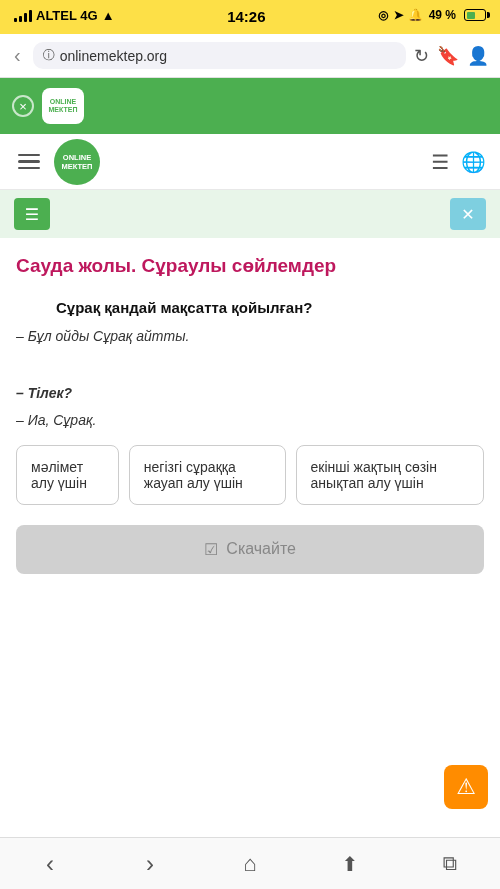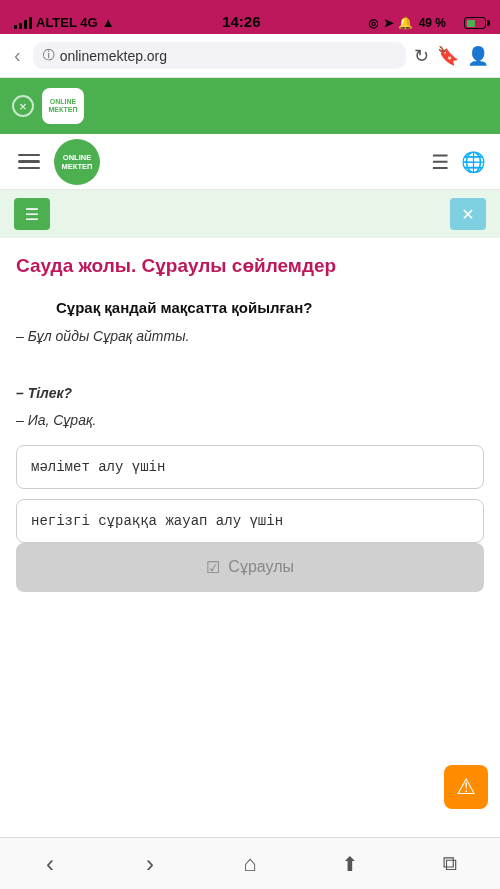--- a/index.html
+++ b/index.html
@@ -7,24 +7,24 @@
     body {
       font-family: -apple-system, BlinkMacSystemFont, 'Segoe UI', Arial, sans-serif;
       background: #fff;
       width: 500px;
       min-height: 889px;
       overflow-x: hidden;
     }
 
     
     .status-bar {
-      background: #be185d;
+      background: #fde047;
       display: flex;
       justify-content: space-between;
-      align-items: flex-end;
+      align-items: flex-start;
       padding: 8px 14px 4px 14px;
       font-size: 13px;
       font-weight: 600;
       height: 34px;
     }
     .status-left { display: flex; align-items: center; gap: 4px; }
     .status-center { font-size: 15px; font-weight: 600; }
     .status-right { display: flex; align-items: center; gap: 5px; font-size: 12px; }
 
     
@@ -38,21 +38,21 @@
     .signal-bars span:nth-child(1) { height: 4px; }
     .signal-bars span:nth-child(2) { height: 6px; }
     .signal-bars span:nth-child(3) { height: 9px; }
     .signal-bars span:nth-child(4) { height: 12px; }
 
     
     .wifi-icon { font-size: 13px; }
 
     
     .battery {
-      display: flex; align-items: center; gap: 18px;
+      display: flex; align-items: center; gap: 8px;
     }
     .battery-body {
       width: 22px; height: 12px; border: 1.5px solid #000; border-radius: 3px; position: relative; padding: 1.5px;
     }
     .battery-body::after {
       content: ''; position: absolute; right: -5px; top: 50%; transform: translateY(-50%);
       width: 3px; height: 6px; background: #000; border-radius: 0 2px 2px 0;
     }
     .battery-fill {
       background: #4caf50; height: 100%; width: 49%; border-radius: 1px;
@@ -191,24 +191,24 @@
       color: #333;
       margin-bottom: 6px;
       line-height: 1.5;
     }
     .answer-line.italic { font-style: italic; }
     .answer-line.bold-italic { font-weight: 700; font-style: italic; }
 
     
     .options-list {
       display: flex;
-      flex-direction: column;
+      flex-direction: row;
       gap: 10px;
       margin-top: 14px;
-      font-family: Liberation Mono, monospace;
+      margin-bottom: 20px;
     }
     .option-item {
       border: 1.5px solid #ccc;
       border-radius: 8px;
       padding: 13px 14px;
       font-size: 14px;
       color: #333;
       cursor: pointer;
       background: #fff;
     }
@@ -353,26 +353,27 @@
 
   <div class="question-label">Сұрақ қандай мақсатта қойылған?</div>
 
   <div class="answer-line italic">– Бұл ойды Сұрақ айтты.</div>
   <div class="answer-line bold-italic" style="font-weight:700; font-style:italic;margin-top:36px;">– Тілек?</div>
   <div class="answer-line italic">– Иа, Сұрақ.</div>
 
   <div class="options-list">
     <div class="option-item">мәлімет алу үшін</div>
     <div class="option-item">негізгі сұраққа жауап алу үшін</div>
+    <div class="option-item">екінші жақтың сөзін анықтап алу үшін</div>
   </div>
 
   <div class="check-btn-wrapper">
     <button class="check-btn">
       <span class="check-icon">☑</span>
-      <span>Сұраулы</span>
+      <span>Скачайте</span>
     </button>
   </div>
 </div>
 
 <div class="alert-fab">
   <span>⚠</span>
 </div>
 
 <div class="bottom-nav">
   <div class="bottom-nav-item">

